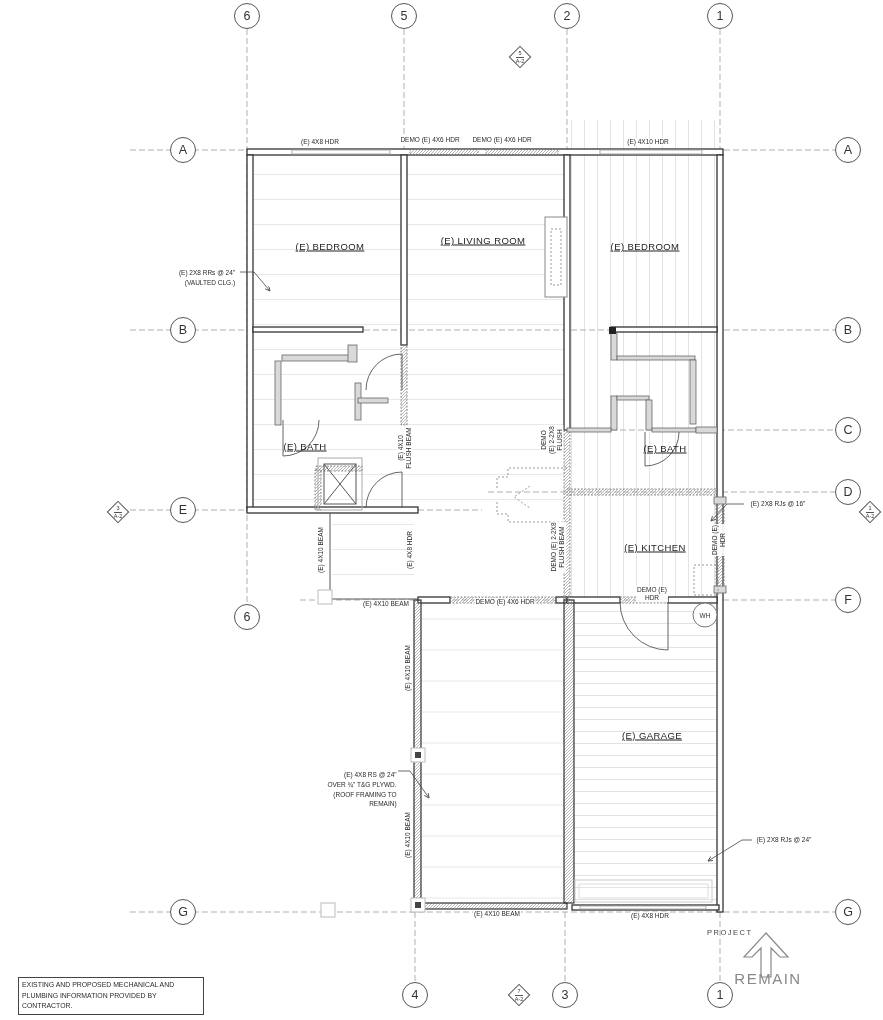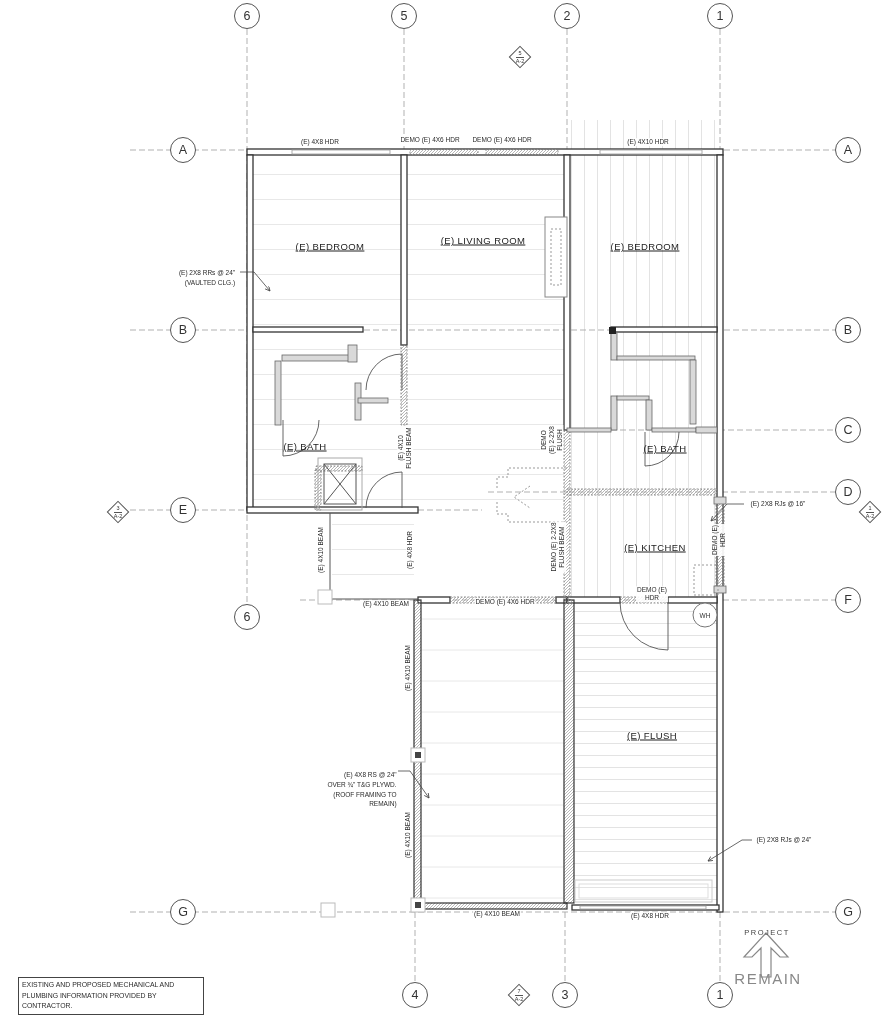--- a/index.html
+++ b/index.html
@@ -23,21 +23,21 @@
   .lbl.rot{transform:translate(-50%,-50%) rotate(-90deg);}
   .ann{position:absolute;font-size:6.5px;color:#2a2a2a;white-space:pre-line;line-height:1.5;
           transform:translate(-50%,-50%);z-index:4;background:rgba(255,255,255,.85);}
   .ann.right{text-align:right;}
   .ann.left{text-align:left;}
   .wh{position:absolute;width:25px;height:25px;border:1px solid #777;border-radius:50%;background:#fff;
           display:flex;align-items:center;justify-content:center;font-size:6.5px;color:#333;
           transform:translate(-50%,-50%);z-index:4;box-sizing:border-box;}
   .notebox{position:absolute;left:18px;top:977px;width:186px;border:1px solid #444;background:#fff;
           font-size:6.9px;line-height:1.55;padding:2px 3px;white-space:pre-line;z-index:5;box-sizing:border-box;}
-  .proj{position:absolute;left:736px;top:928px;width:62px;text-align:center;font-size:7.5px;
+  .proj{position:absolute;left:707px;top:928px;width:62px;text-align:left;font-size:7.5px;
           letter-spacing:1.5px;color:#444;z-index:5;}
   .nrth{position:absolute;left:733px;top:970px;width:70px;text-align:center;font-size:15px;
           letter-spacing:1.5px;color:#888;z-index:5;}
 </style>
 </head>
 <body>
 
 <div id="canvas">
 
   <svg width="883" height="1020">
@@ -260,21 +260,21 @@
         <span class="num">7</span>
         <span>A-2</span>
       </div>
     </div>
     <div class="room" style="left: 330px; top: 246px;">(E) BEDROOM</div>
     <div class="room" style="left: 483px; top: 240px;">(E) LIVING ROOM</div>
     <div class="room" style="left: 645px; top: 246px;">(E) BEDROOM</div>
     <div class="room" style="left: 305px; top: 446px;">(E) BATH</div>
     <div class="room" style="left: 665px; top: 448px;">(E) BATH</div>
     <div class="room" style="left: 655px; top: 547px;">(E) KITCHEN</div>
-    <div class="room" style="left: 652px; top: 735px;">(E) FLUSH</div>
+    <div class="room" style="left: 652px; top: 735px;">(E) GARAGE</div>
     <div class="lbl" style="left: 320px; top: 142px;">(E) 4X8 HDR</div>
     <div class="lbl" style="left: 430px; top: 140px;">DEMO (E) 4X6 HDR</div>
     <div class="lbl" style="left: 502px; top: 140px;">DEMO (E) 4X6 HDR</div>
     <div class="lbl" style="left: 648px; top: 142px;">(E) 4X10 HDR</div>
     <div class="lbl rot" style="left: 405px; top: 448px;">(E) 4X10
 FLUSH BEAM</div>
     <div class="lbl rot" style="left: 552px; top: 440px;">DEMO
 (E) 2-2X8
 FLUSH</div>
     <div class="lbl rot" style="left: 558px; top: 547px;">DEMO (E) 2-2X8

